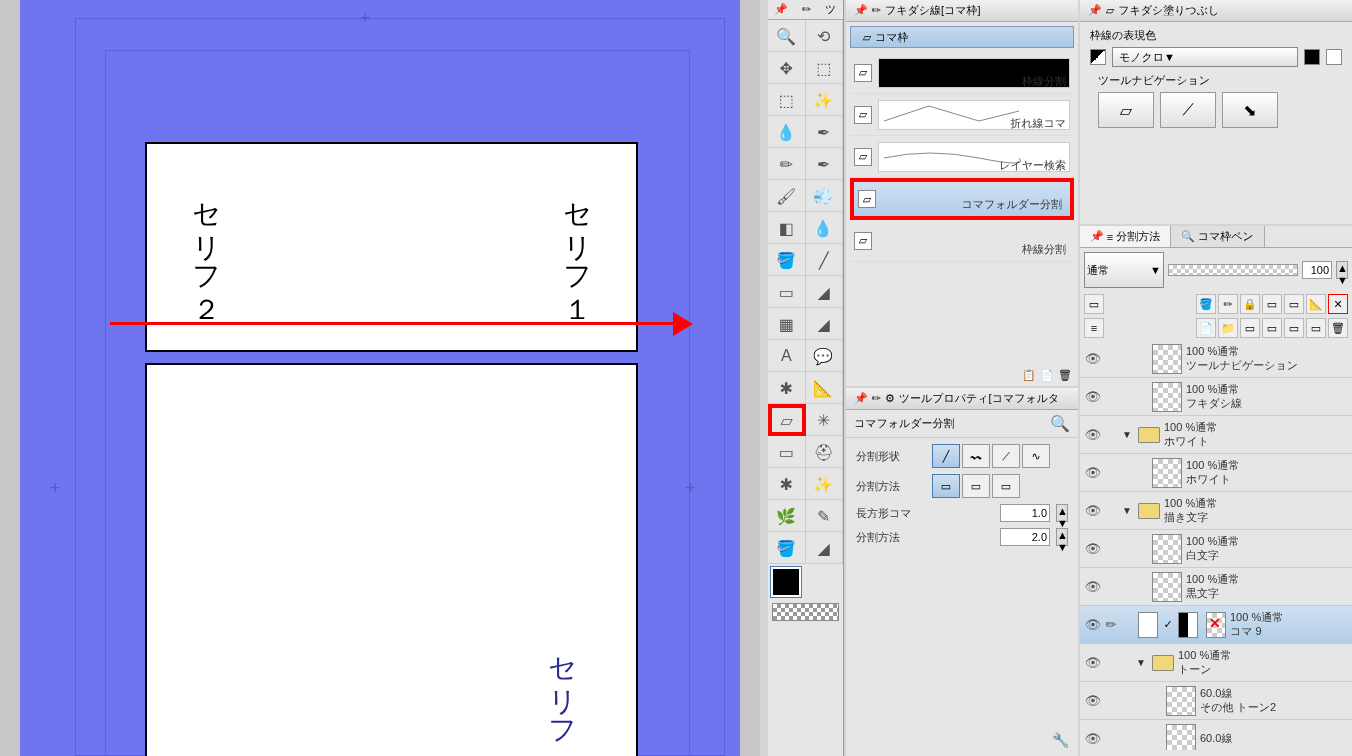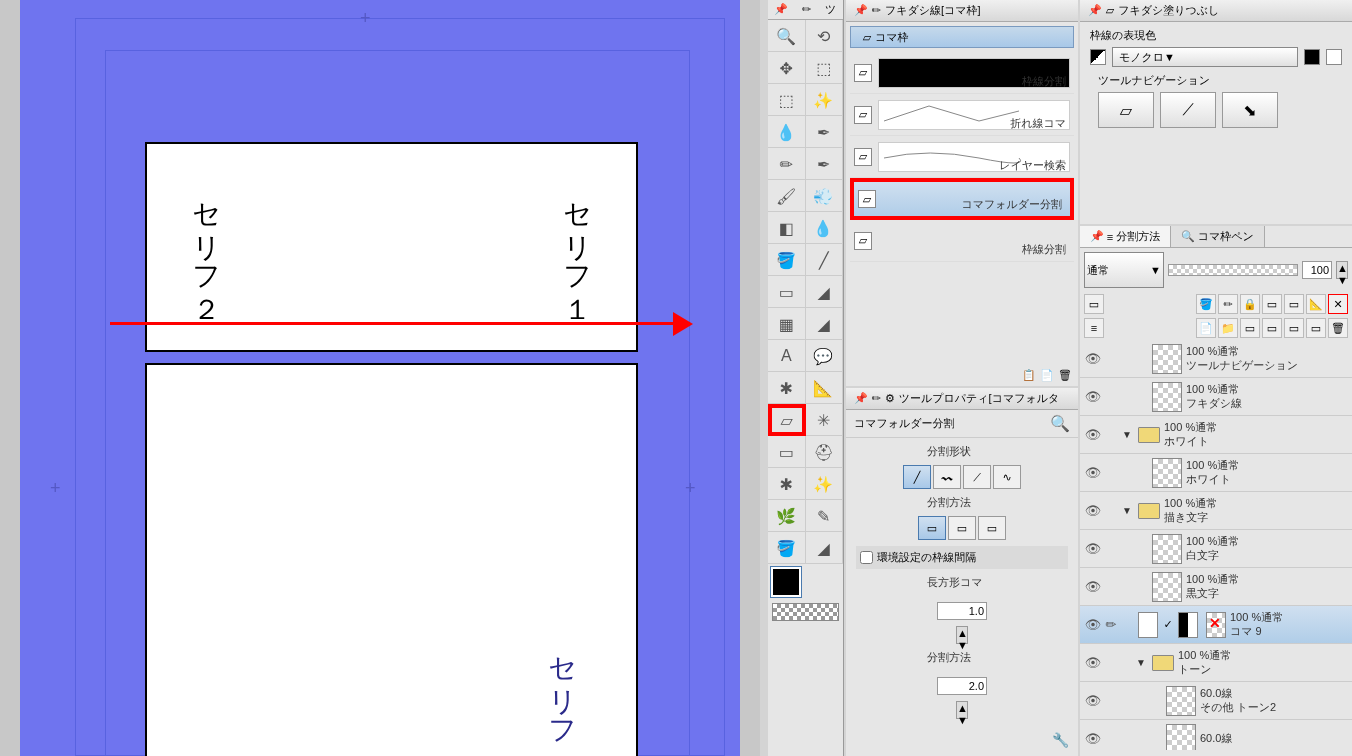--- a/index.html
+++ b/index.html
@@ -34,21 +34,21 @@
 .panel-tab.active-header { background: linear-gradient(#f0f0f0, #d8d8d8); }
 .subtool-header { background: linear-gradient(#c5d9eb, #a8c8e8); padding: 4px 8px; margin: 4px; border: 1px solid #7a9abf; height: 22px; display: flex; align-items: center; }
 .subtool-item { margin: 0 4px; padding: 2px 4px; height: 42px; position: relative; border-bottom: 1px solid #ddd; display: flex; align-items: center; }
 .subtool-item.selected { background: linear-gradient(#d0e0f0, #b0cde8); border: 1px solid #6a8ab0; }
 .subtool-item.red-highlight { border: 4px solid #f00 !important; }
 .subtool-label { position: absolute; right: 8px; bottom: 4px; font-size: 11px; color: #333; }
 .subtool-thumb { width: 18px; height: 18px; background: white; border: 1px solid #888; margin-right: 6px; display: flex; align-items: center; justify-content: center; }
 .subtool-preview { flex: 1; height: 30px; background: white; border: 1px solid #ccc; position: relative; }
 
 .toolprop-panel { position: absolute; left: 846px; top: 388px; width: 232px; height: 368px; background: #e6e6e6; }
-.prop-row { margin: 6px 10px; display: flex; align-items: center; gap: 6px; flex-direction: column; }
+.prop-row { margin: 6px 10px; display: flex; align-items: center; gap: 6px; }
 .prop-label { width: 70px; color: #333; }
 .prop-buttons { display: flex; gap: 2px; }
 .prop-btn { width: 28px; height: 24px; background: #f0f0f0; border: 1px solid #999; display: flex; align-items: center; justify-content: center; cursor: pointer; }
 .prop-btn.active { background: linear-gradient(#d0e0f0, #a8c8e8); border: 1px solid #4a7aae; }
 .prop-input { width: 50px; height: 18px; border: 1px solid #999; text-align: right; padding-right: 2px; }
 .spinner { width: 12px; height: 18px; background: #ddd; border: 1px solid #999; font-size: 7px; display: flex; flex-direction: column; }
 .checkbox-row { margin: 6px 10px; padding: 4px; background: #dadada; display: flex; align-items: center; gap: 4px; }
 .wrench-icon { position: absolute; right: 8px; bottom: 8px; font-size: 14px; color: #555; }
 
 .layerprop-panel { position: absolute; left: 1080px; top: 0; width: 272px; height: 224px; background: #e6e6e6; }
@@ -249,24 +249,20 @@
     </div>
   </div>
   <div class="prop-row">
     <span class="prop-label">分割方法</span>
     <div class="prop-buttons">
       <div class="prop-btn active">▭</div>
       <div class="prop-btn">▭</div>
       <div class="prop-btn">▭</div>
     </div>
   </div>
-  <div class="checkbox-row">
-    <input type="checkbox" style="">
-    <span>環境設定の枠線間隔</span>
-  </div>
   <div class="prop-row">
     <span class="prop-label">長方形コマ</span>
     <div style="flex:1"></div>
     <input class="prop-input" value="1.0" style="">
     <div class="spinner">
         <span>▲</span>
         <span>▼</span>
       </div>
   </div>
   <div class="prop-row">

